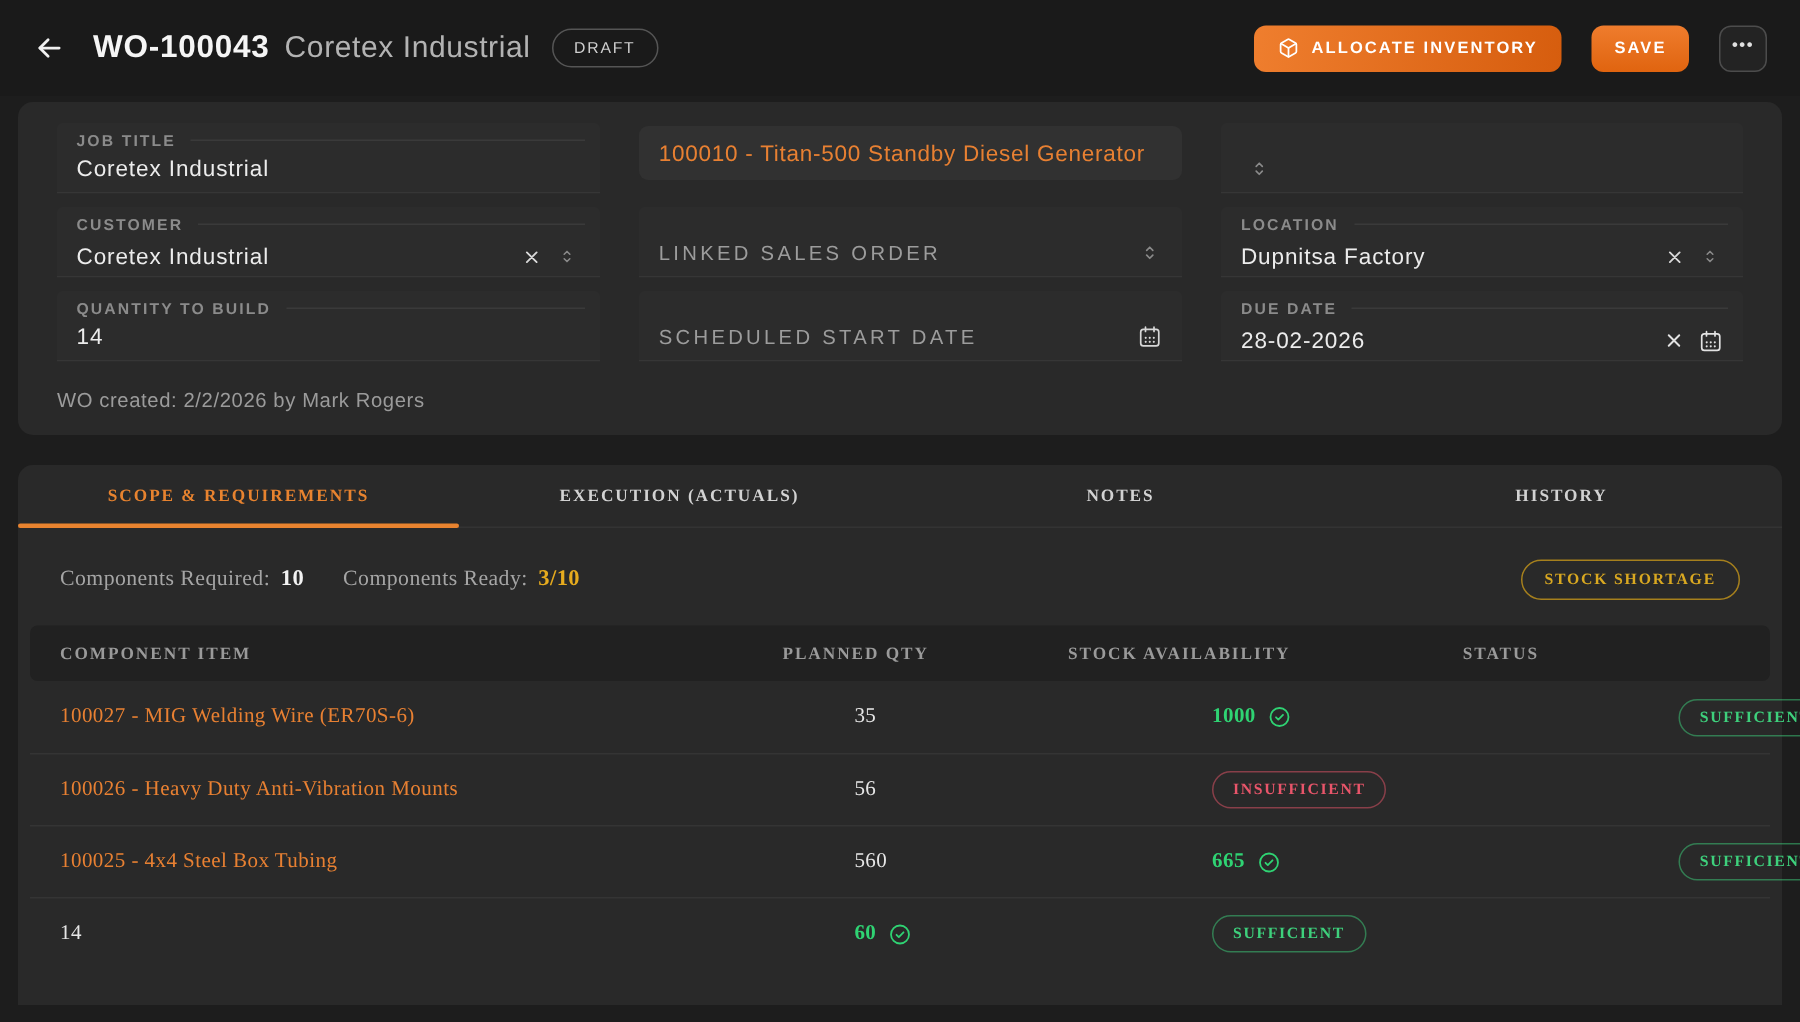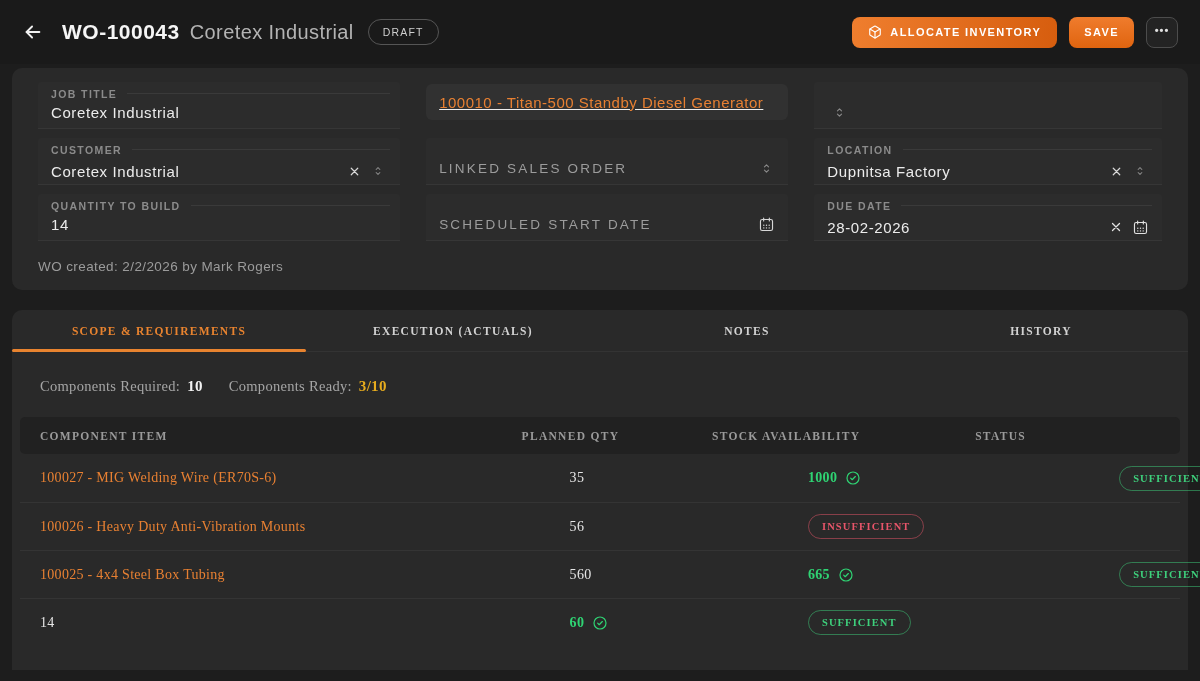--- a/index.html
+++ b/index.html
@@ -16,21 +16,21 @@
     padding:0 22px;
   }
   .back-btn { background:none; border:none; cursor:pointer; display:flex; align-items:center;
     margin-right:18px; color:#f0f0f0; }
   .wo-number { font-size:21px; font-weight:800; color:#f5f5f5; letter-spacing:.5px; margin-right:10px;}
   .wo-title  { font-size:20px; font-weight:400; color:#b3b3b3; letter-spacing:.4px; margin-right:14px;}
   .draft-badge {
     border:1px solid #555; border-radius:999px; color:#cfcfcf;
     font-size:10.5px; font-weight:400; letter-spacing:1.2px; padding:6px 14px;
   }
-  .topbar-right { margin-left:auto; display:flex; align-items:flex-start; gap:12px; }
+  .topbar-right { margin-left:auto; display:flex; align-items:flex-start; gap:20px; }
   .btn { border:none; cursor:pointer; border-radius:8px; height:31px; display:flex;
     align-items:center; justify-content:center; font-family:inherit; }
   .btn-allocate {
     background:linear-gradient(100deg,#ef7e2e 0%,#d65d0e 100%);
     color:#fff; font-size:11px; font-weight:800; letter-spacing:1.4px;
     padding:0 16px; gap:8px;
   }
   .btn-save {
     background:linear-gradient(180deg,#ef7c2d 0%,#e0640f 100%);
     color:#fff; font-size:11px; font-weight:700; letter-spacing:1.4px; padding:0 15px;
@@ -47,21 +47,21 @@
   .cell { height:47px; border-bottom:1px solid rgba(255,255,255,.05);
     background:rgba(255,255,255,.015); border-radius:4px 4px 0 0; padding:4px 10px 0 13px; cursor:pointer; }
   .label-row { display:flex; align-items:center; gap:10px; height:15px; }
   .flabel { font-size:10.5px; color:#8b8b8b; letter-spacing:1.4px; font-weight:600; white-space:nowrap; }
   .notch-line { flex:1; height:1px; background:rgba(255,255,255,.07); }
   .value-row { display:flex; align-items:center; margin-top:3px; }
   .fvalue { flex:1; font-size:15px; color:#ececec; letter-spacing:.6px; }
   .icon-btn { display:flex; align-items:center; justify-content:center; width:24px; height:22px; cursor:pointer; }
   .select { display:flex; align-items:center; padding-top:14px; }
   .placeholder { flex:1; font-size:13.5px; color:#9c9c9c; letter-spacing:2.2px; font-weight:500; }
-  .product-cell { border-bottom:none; background:none; padding:2px 0 0 0;text-decoration:underline; }
+  .product-cell { border-bottom:none; background:none; padding:2px 0 0 0; }
   .product-box {
     background:#313131; border-radius:6px; height:36px; display:flex; align-items:center;
     padding:0 13px; font-size:15px; color:#e88032; letter-spacing:.5px; cursor:pointer;
   }
   .created-note { margin-top:18px; font-size:13.5px; color:#9b9b9b; letter-spacing:.4px; }
   
   .tabs-card { margin-top:20px; height:360px; border-radius:10px 10px 0 0;font-family:Liberation Serif, serif; }
   .tabs { display:flex; height:42px; border-bottom:1px solid rgba(255,255,255,.05); }
   .tab { flex:1; display:flex; align-items:center; justify-content:center; position:relative;
     font-size:11.5px; font-weight:700; letter-spacing:1.3px; color:#d2d2d2; cursor:pointer; }
@@ -287,20 +287,21 @@
 
     <div class="summary-row">
       <span class="sum-pair">
         <span class="sum-label">Components Required:</span>
         <span class="sum-value">10</span>
       </span>
       <span class="sum-pair">
         <span class="sum-label">Components Ready:</span>
         <span class="sum-value warn">3/10</span>
       </span>
+      <span class="shortage-pill">STOCK SHORTAGE</span>
     </div>
 
     <div class="table">
       <div class="thead">
         <span class="th">COMPONENT ITEM</span>
         <span class="th">PLANNED QTY</span>
         <span class="th">STOCK AVAILABILITY</span>
         <span class="th">STATUS</span>
       </div>
 

